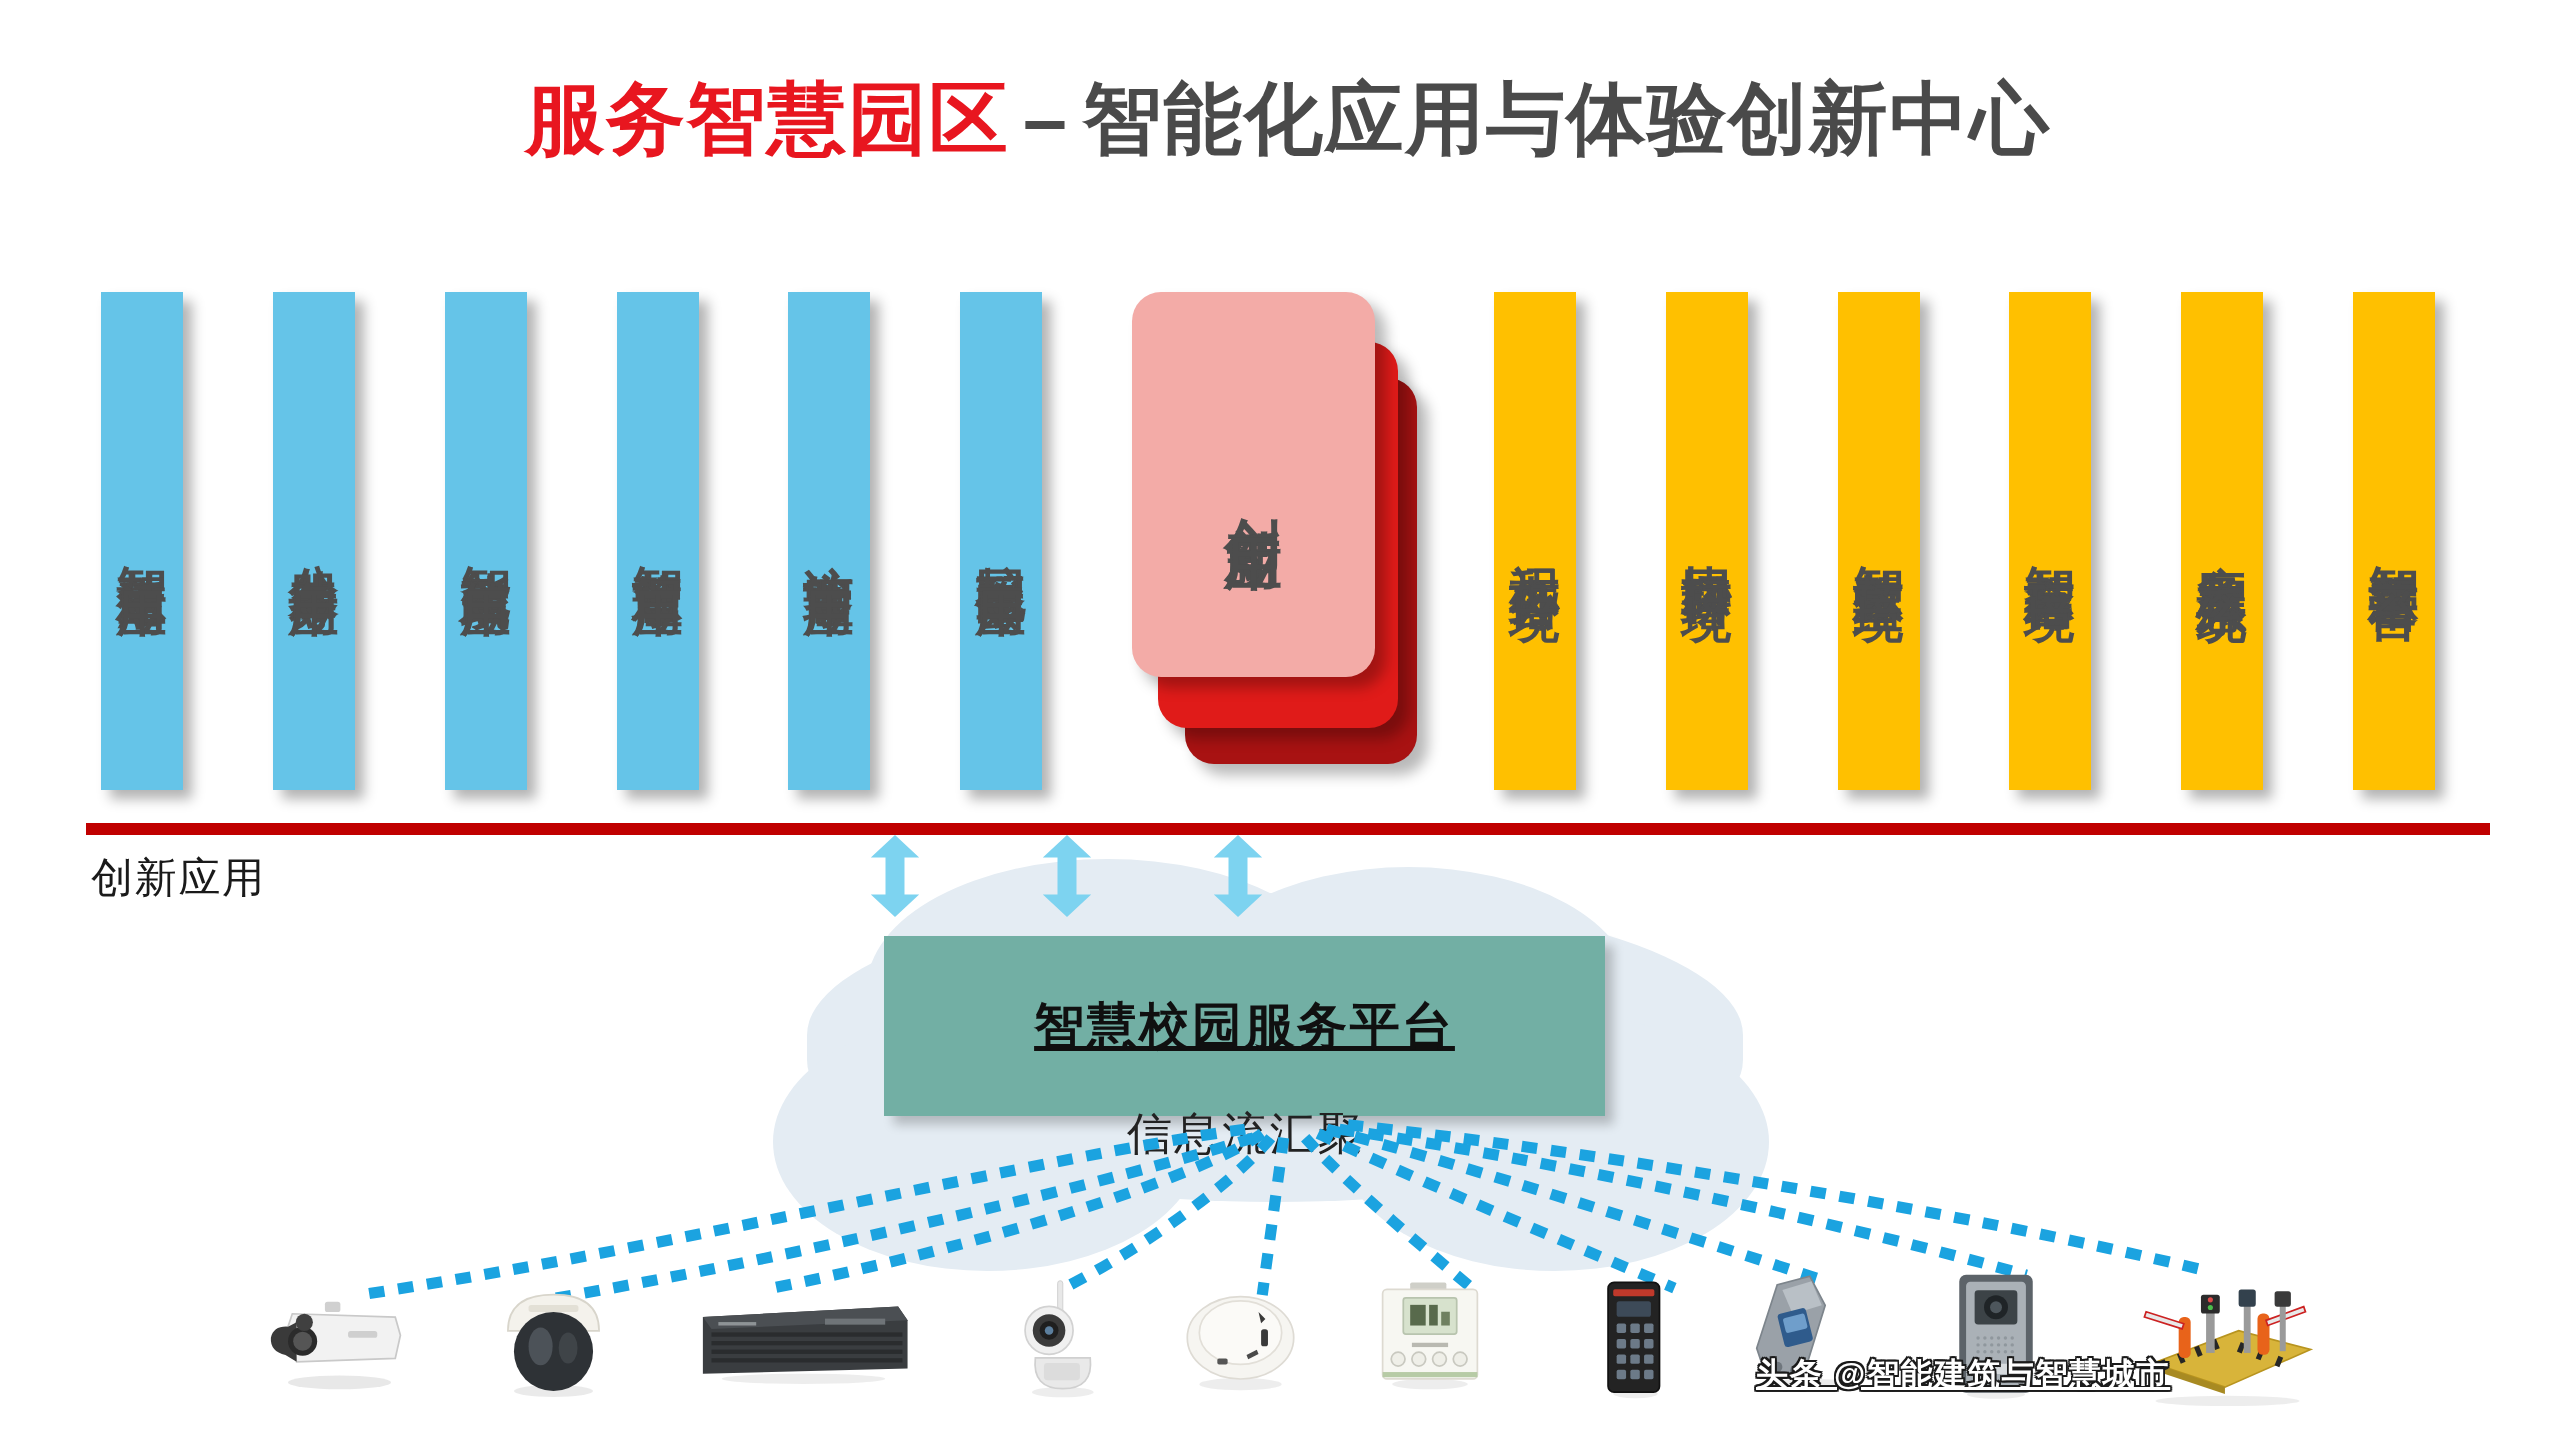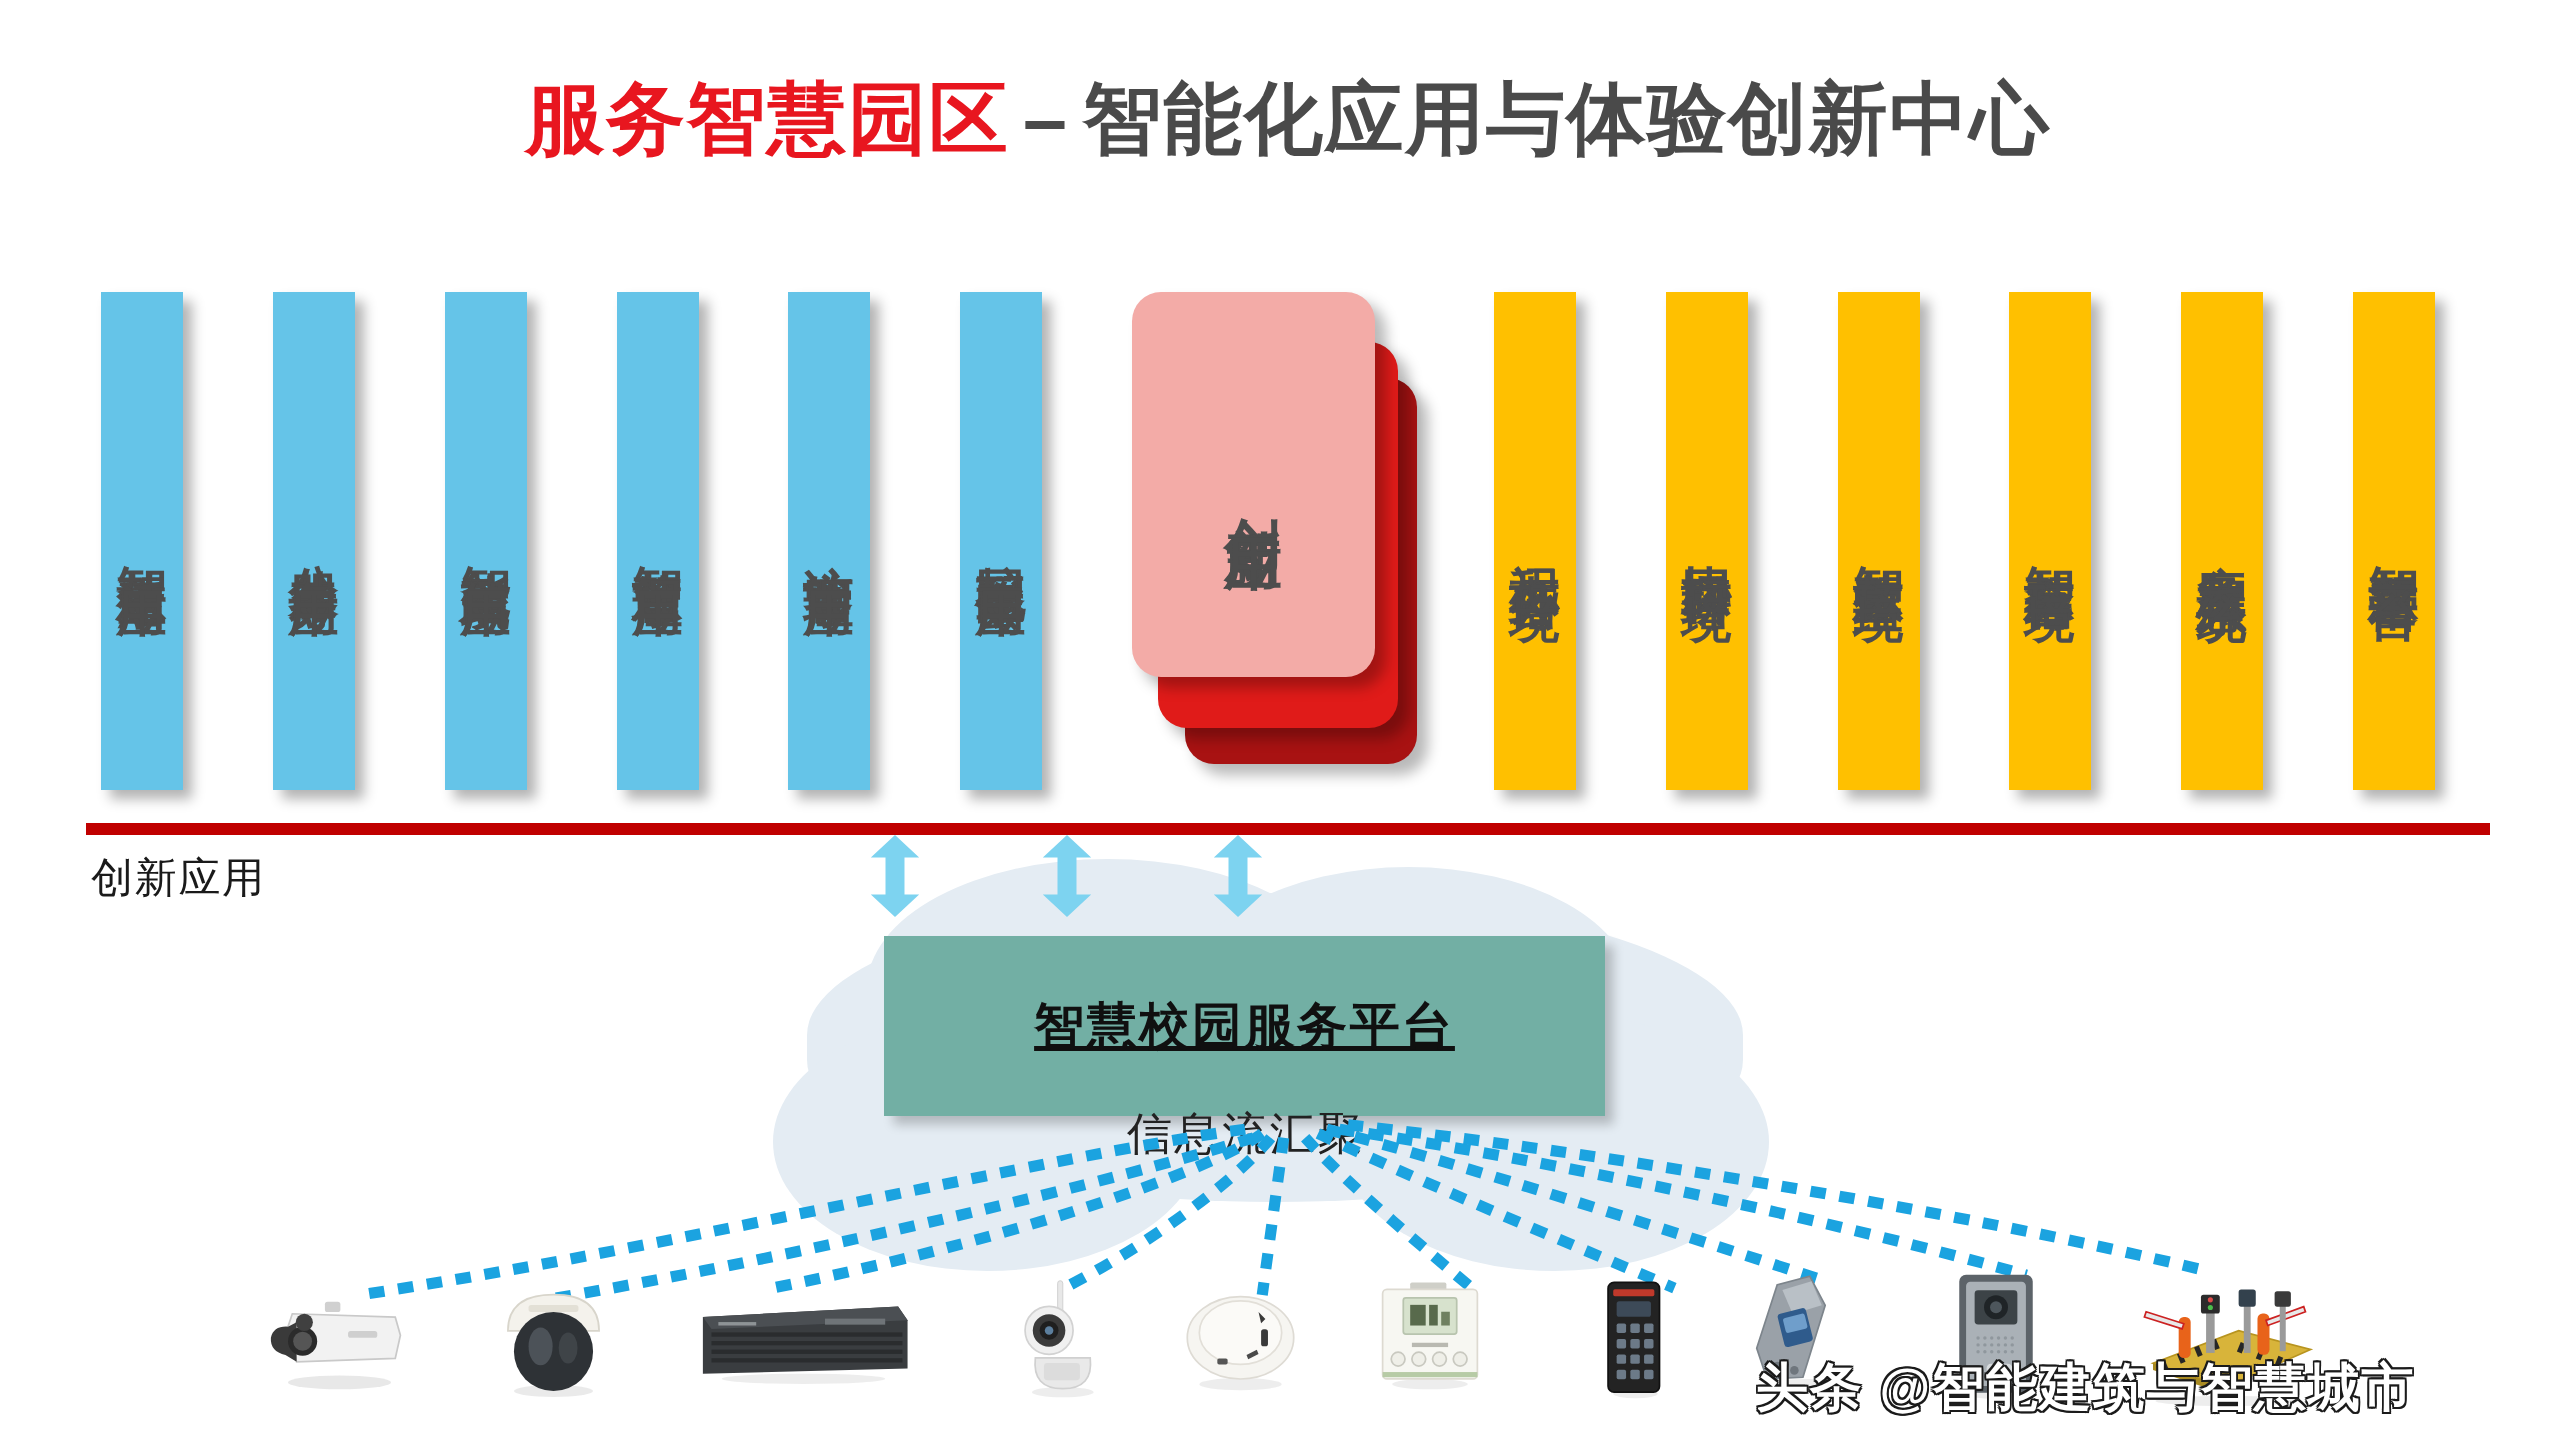--- a/index.html
+++ b/index.html
@@ -112,25 +112,26 @@
   #dev-smoke    { left: 1176px; top: 1288px; }
   #dev-thermo   { left: 1374px; top: 1279px; }
   #dev-keypad   { left: 1601px; top: 1279px; }
   #dev-scanner  { left: 1743px; top: 1271px; }
   #dev-intercom { left: 1949px; top: 1271px; }
   #dev-gate     { left: 2129px; top: 1279px; }
 
   
   #watermark {
     position: absolute; left: 1756px; top: 1353px;
-    font-size: 52px; font-weight: bold; color: #ffffff;
+    font-size: 32px; font-weight: bold; color: #ffffff;
     letter-spacing: 1.7px; white-space: nowrap;
     text-shadow:
        1.7px 0 0 #1b1b1b, -1.7px 0 0 #1b1b1b, 0 1.7px 0 #1b1b1b, 0 -1.7px 0 #1b1b1b,
        1.7px 1.7px 0 #1b1b1b, -1.7px -1.7px 0 #1b1b1b, 1.7px -1.7px 0 #1b1b1b, -1.7px 1.7px 0 #1b1b1b;
+    text-decoration: underline;
   }
 </style>
 </head>
 <body>
 
 <div id="stage">
 
   <div id="title-row">
     <span class="t-red">服务智慧园区</span><span class="t-dash">–</span><span class="t-dark">智能化应用与体验创新中心</span>
   </div>

